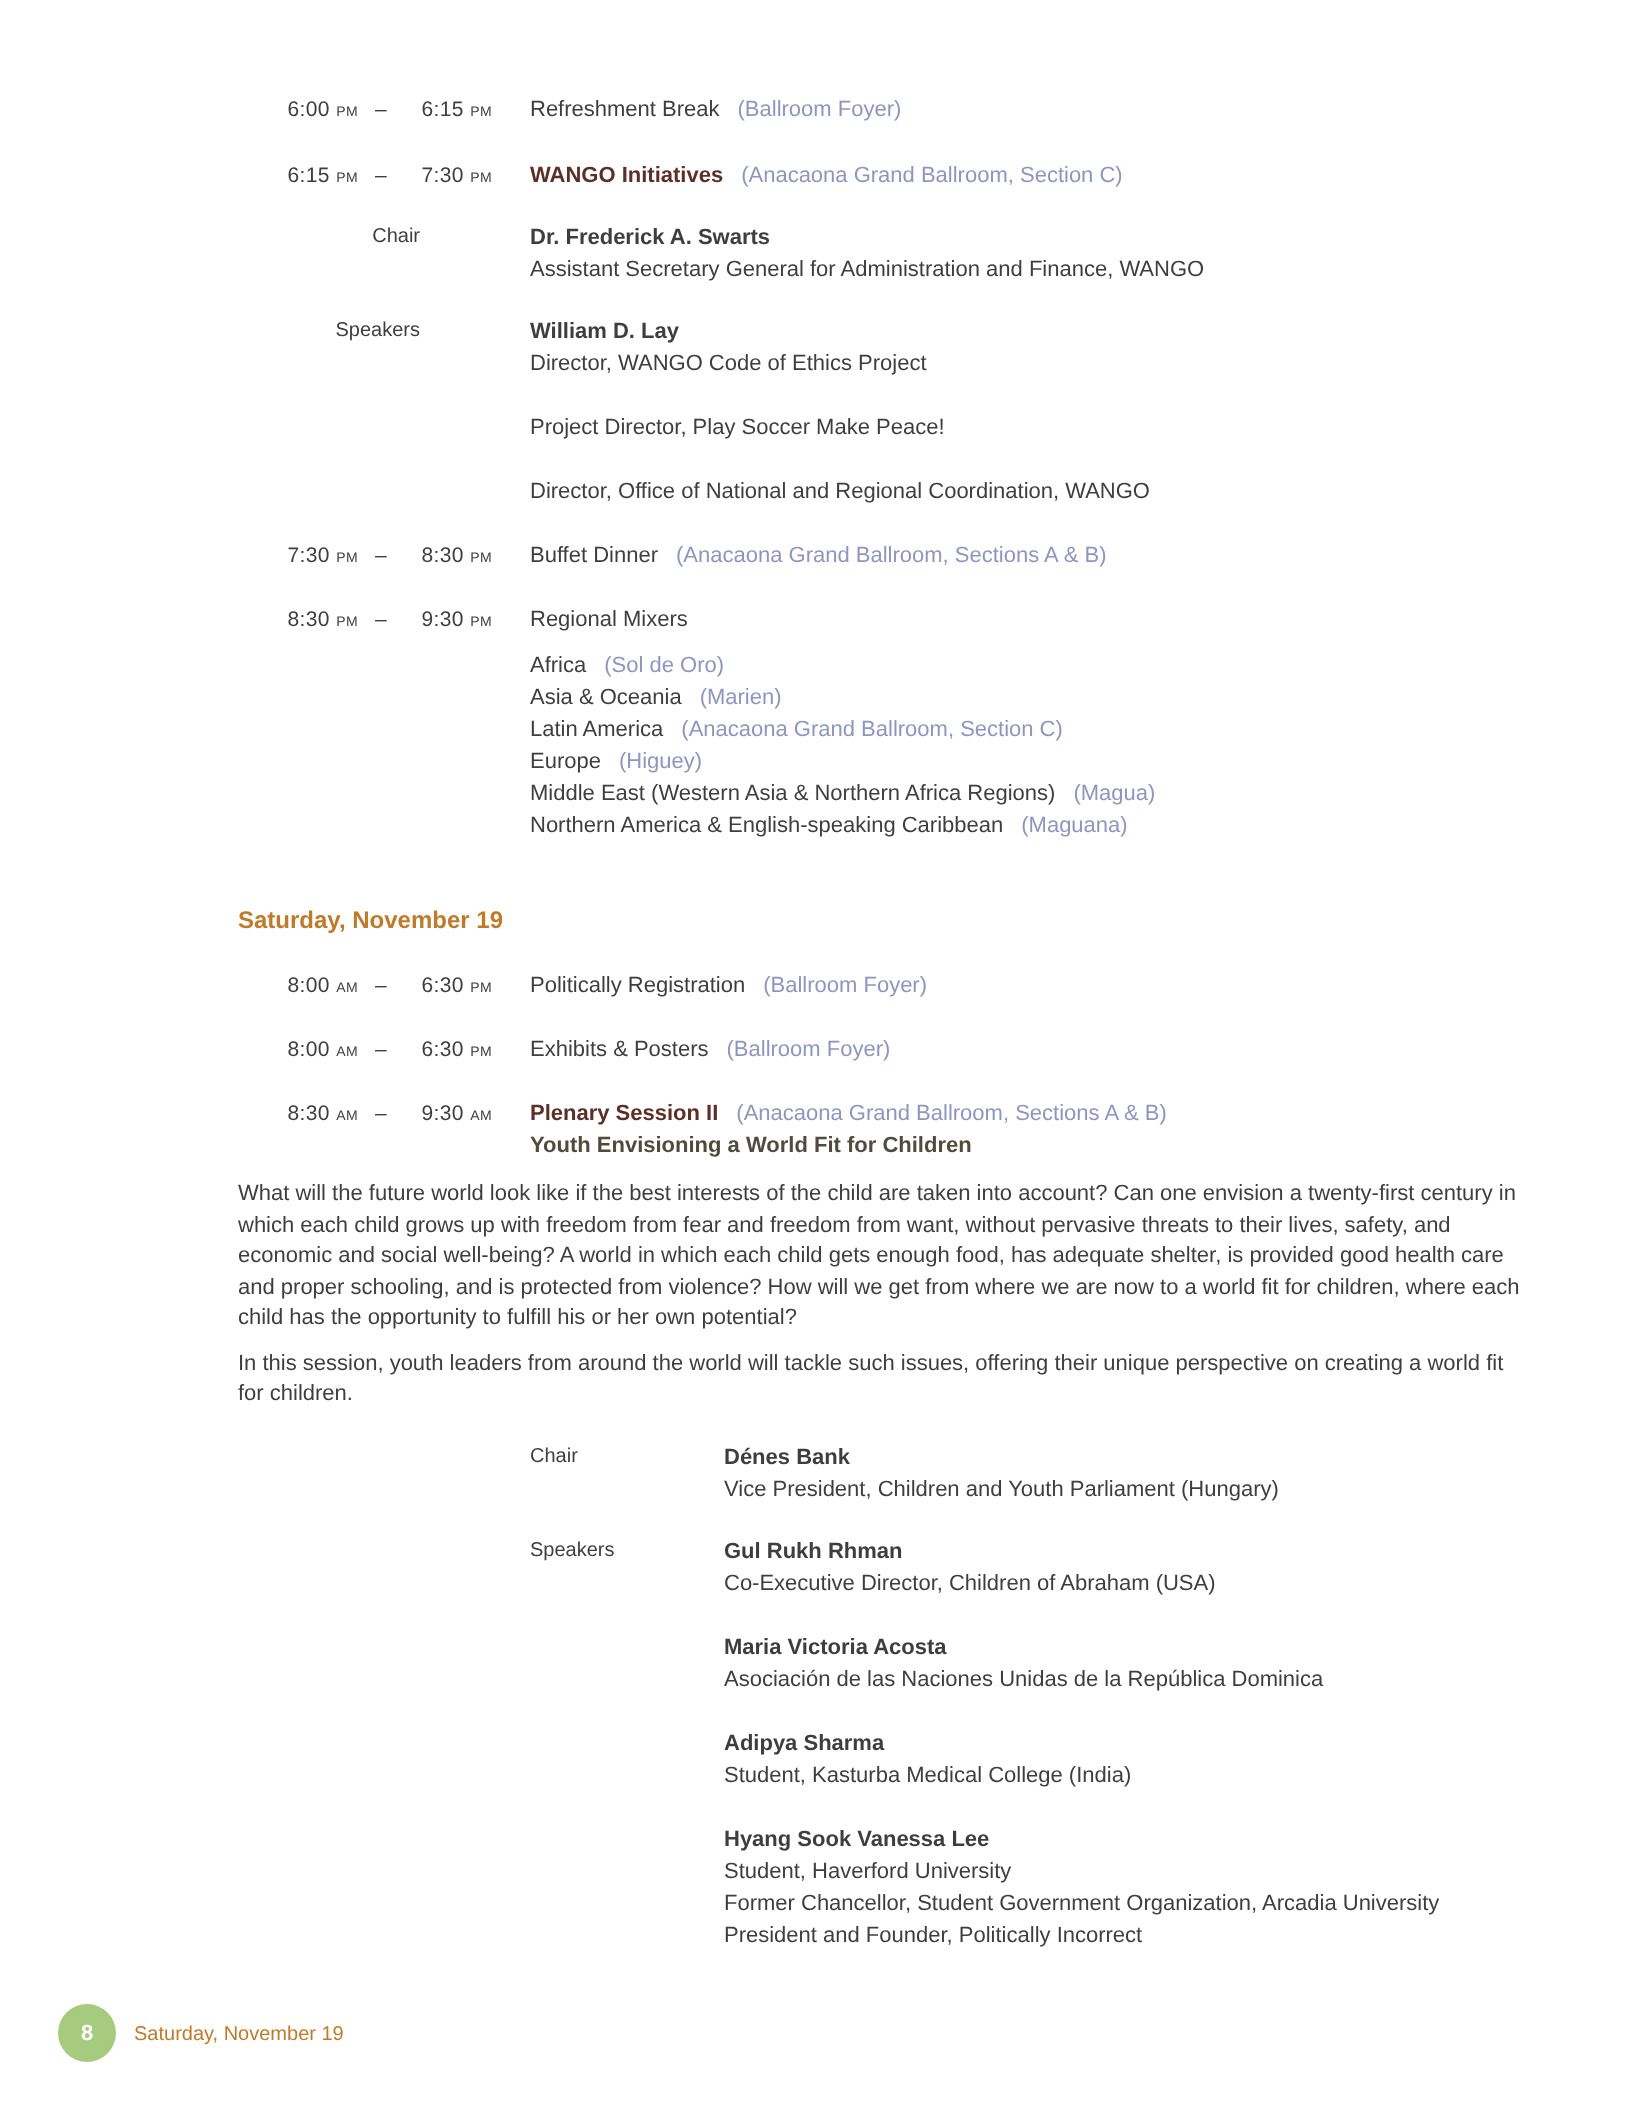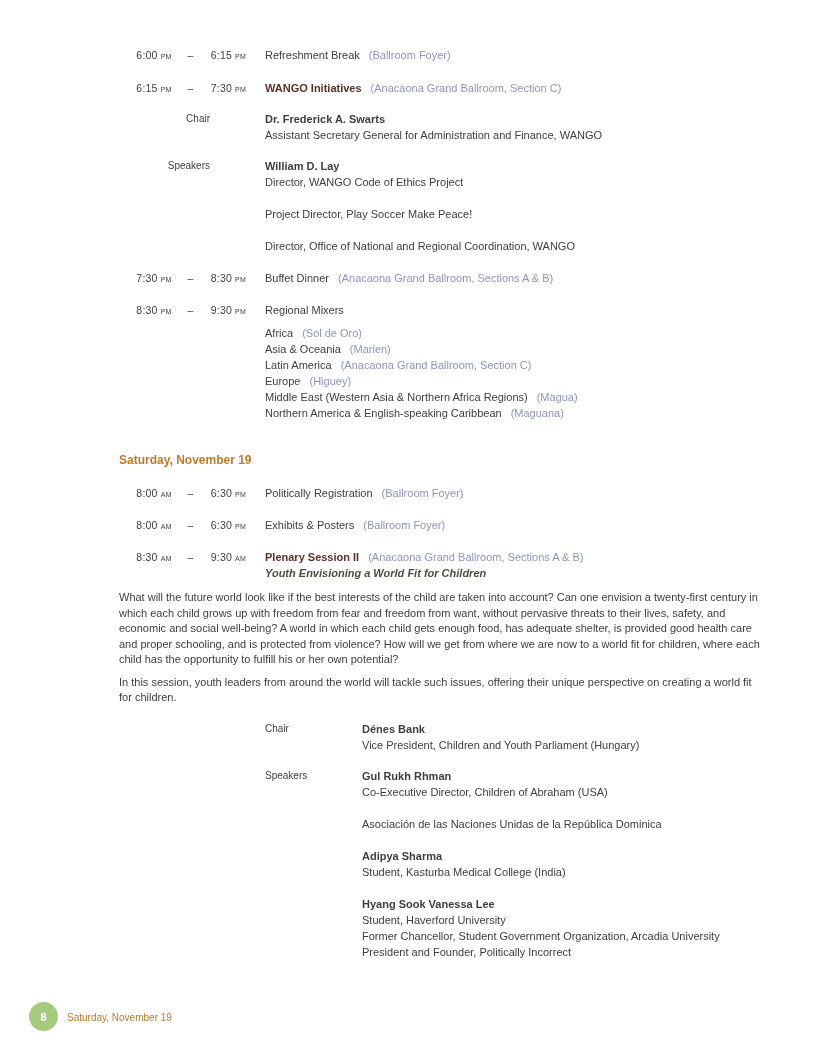--- a/index.html
+++ b/index.html
@@ -12,28 +12,28 @@
     font-family:"Liberation Sans","DejaVu Sans",sans-serif;
     font-size:11px; line-height:16px;
     color:#3e3e3e;
     overflow:hidden;
   }
   .content { padding:47px 58px 0 119px; }
 
   
   .row { display:flex; margin-left:10px; }
   .time { display:flex; width:117px; flex:none; font-size:10.5px; font-variant:small-caps; letter-spacing:.2px; white-space:nowrap; }
-  .time .ts { width:50px; text-align:center; }
+  .time .ts { width:50px; text-align:right; }
   .time .td { width:23px; text-align:center; }
   .time .te { flex:1; text-align:right; }
   .evt { margin-left:19px; }
   .evt-title { display:inline; }
   .evt-title.maroon { font-weight:bold; color:#5c3027; }
   .loc { color:#8f95be; margin-left:9px; }
-  .subtitle { font-weight:bold; font-style:italic; color:#4f4c3f; }
+  .subtitle { font-weight:bold; color:#4f4c3f; }
 
   
   .people-row { display:flex; margin-top:15px; }
   .people-row .lbl { width:91px; flex:none; text-align:right; font-size:10px; }
   .people-row .body { margin-left:55px; }
   
   .people-row.indent .lbl { width:97px; margin-left:146px; text-align:left; }
   .people-row.indent .body { margin-left:0; }
 
   .person { margin-bottom:16px; }
@@ -196,20 +196,21 @@
     </div>
 
     <div class="people-row indent">
       <div class="lbl">Speakers</div>
       <div class="body">
         <div class="person">
           <div class="name">Gul Rukh Rhman</div>
           <div>Co-Executive Director, Children of Abraham (USA)</div>
         </div>
         <div class="person">
+          <div class="name">Maria Victoria Acosta</div>
           <div>Asociación de las Naciones Unidas de la República Dominica</div>
         </div>
         <div class="person">
           <div class="name">Adipya Sharma</div>
           <div>Student, Kasturba Medical College (India)</div>
         </div>
         <div class="person">
           <div class="name">Hyang Sook Vanessa Lee</div>
           <div>Student, Haverford University</div>
           <div>Former Chancellor, Student Government Organization, Arcadia University</div>

